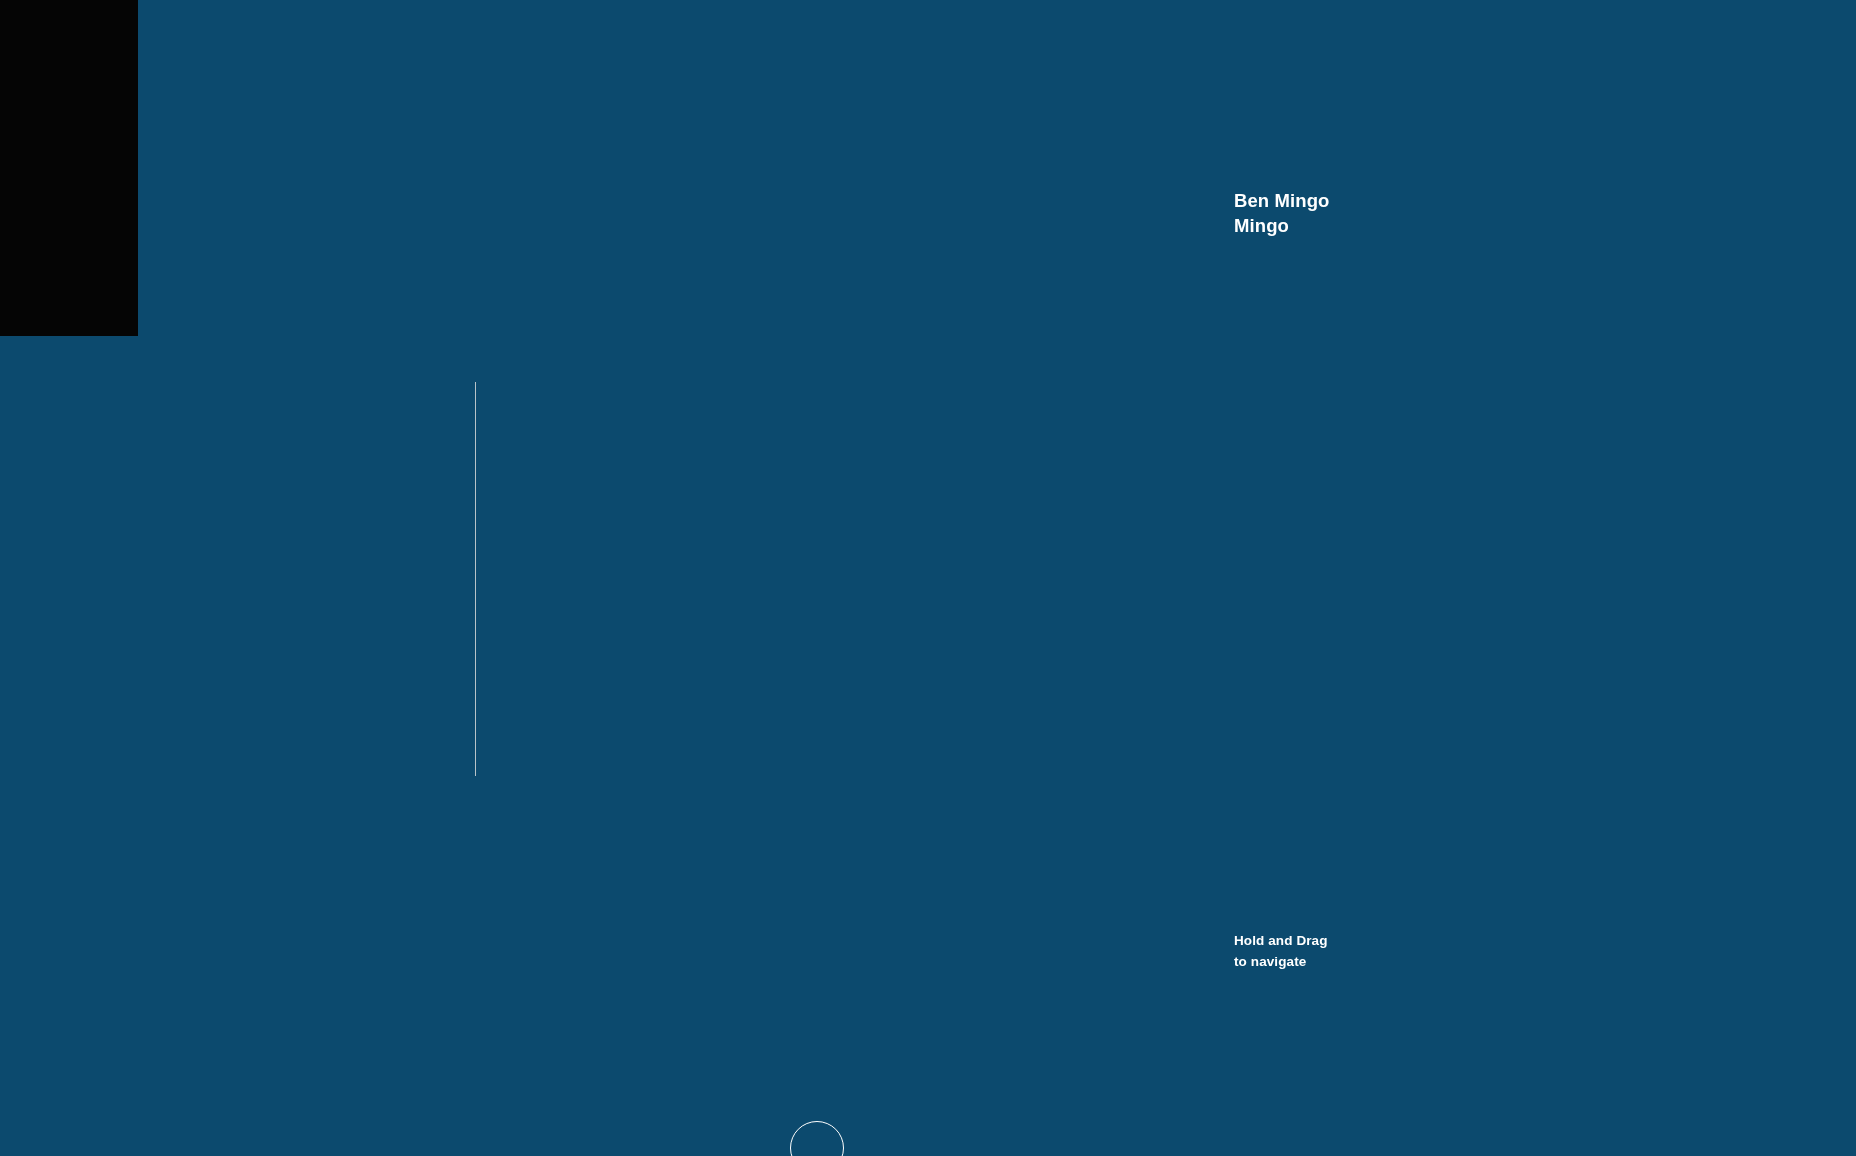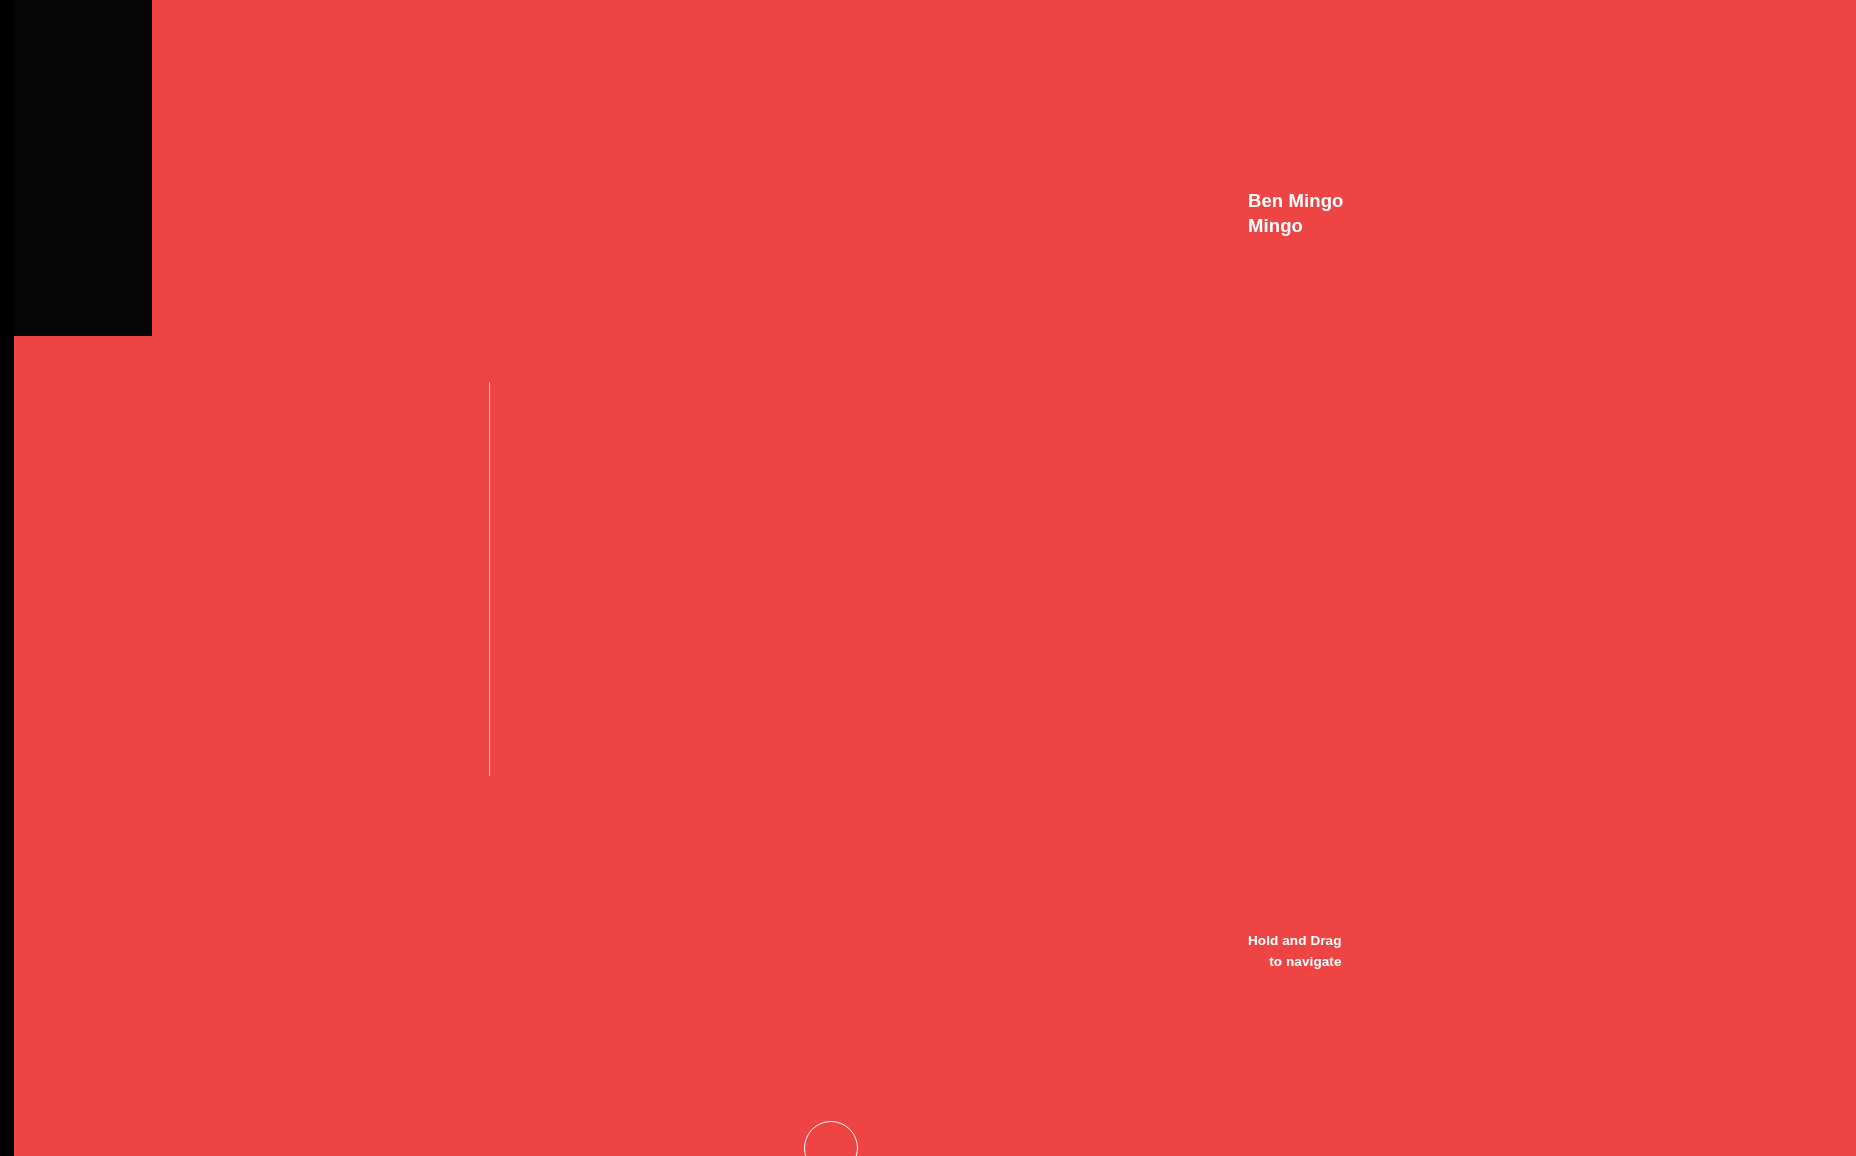--- a/index.html
+++ b/index.html
@@ -13,22 +13,21 @@
   body {
     position: relative;
     font-family: "Liberation Sans", sans-serif;
     color: #ffffff;
     -webkit-font-smoothing: antialiased;
   }
 
   .stage {
     position: absolute;
     inset: 0;
-    background: #ef4444;
-    margin-left: 14px;
+    background: #0c4a6e;
   }
 
   
   .title-block {
     position: absolute;
     left: 1234px;
     top: 188px;
     font-size: 18.5px;
     line-height: 25px;
     font-weight: 700;
@@ -58,21 +57,20 @@
     top: 930px;
     font-size: 13.5px;
     line-height: 21px;
     font-weight: 700;
     letter-spacing: 0.1px;
     color: #ffffff;
     white-space: nowrap;
   }
   .hint-block .line {
     display: block;
-    text-align: right;
   }
 
   
   .cursor-puck {
     position: absolute;
     left: 790px;
     top: 1121px;
     width: 54px;
     height: 54px;
     border: 1px solid #ffffff;

